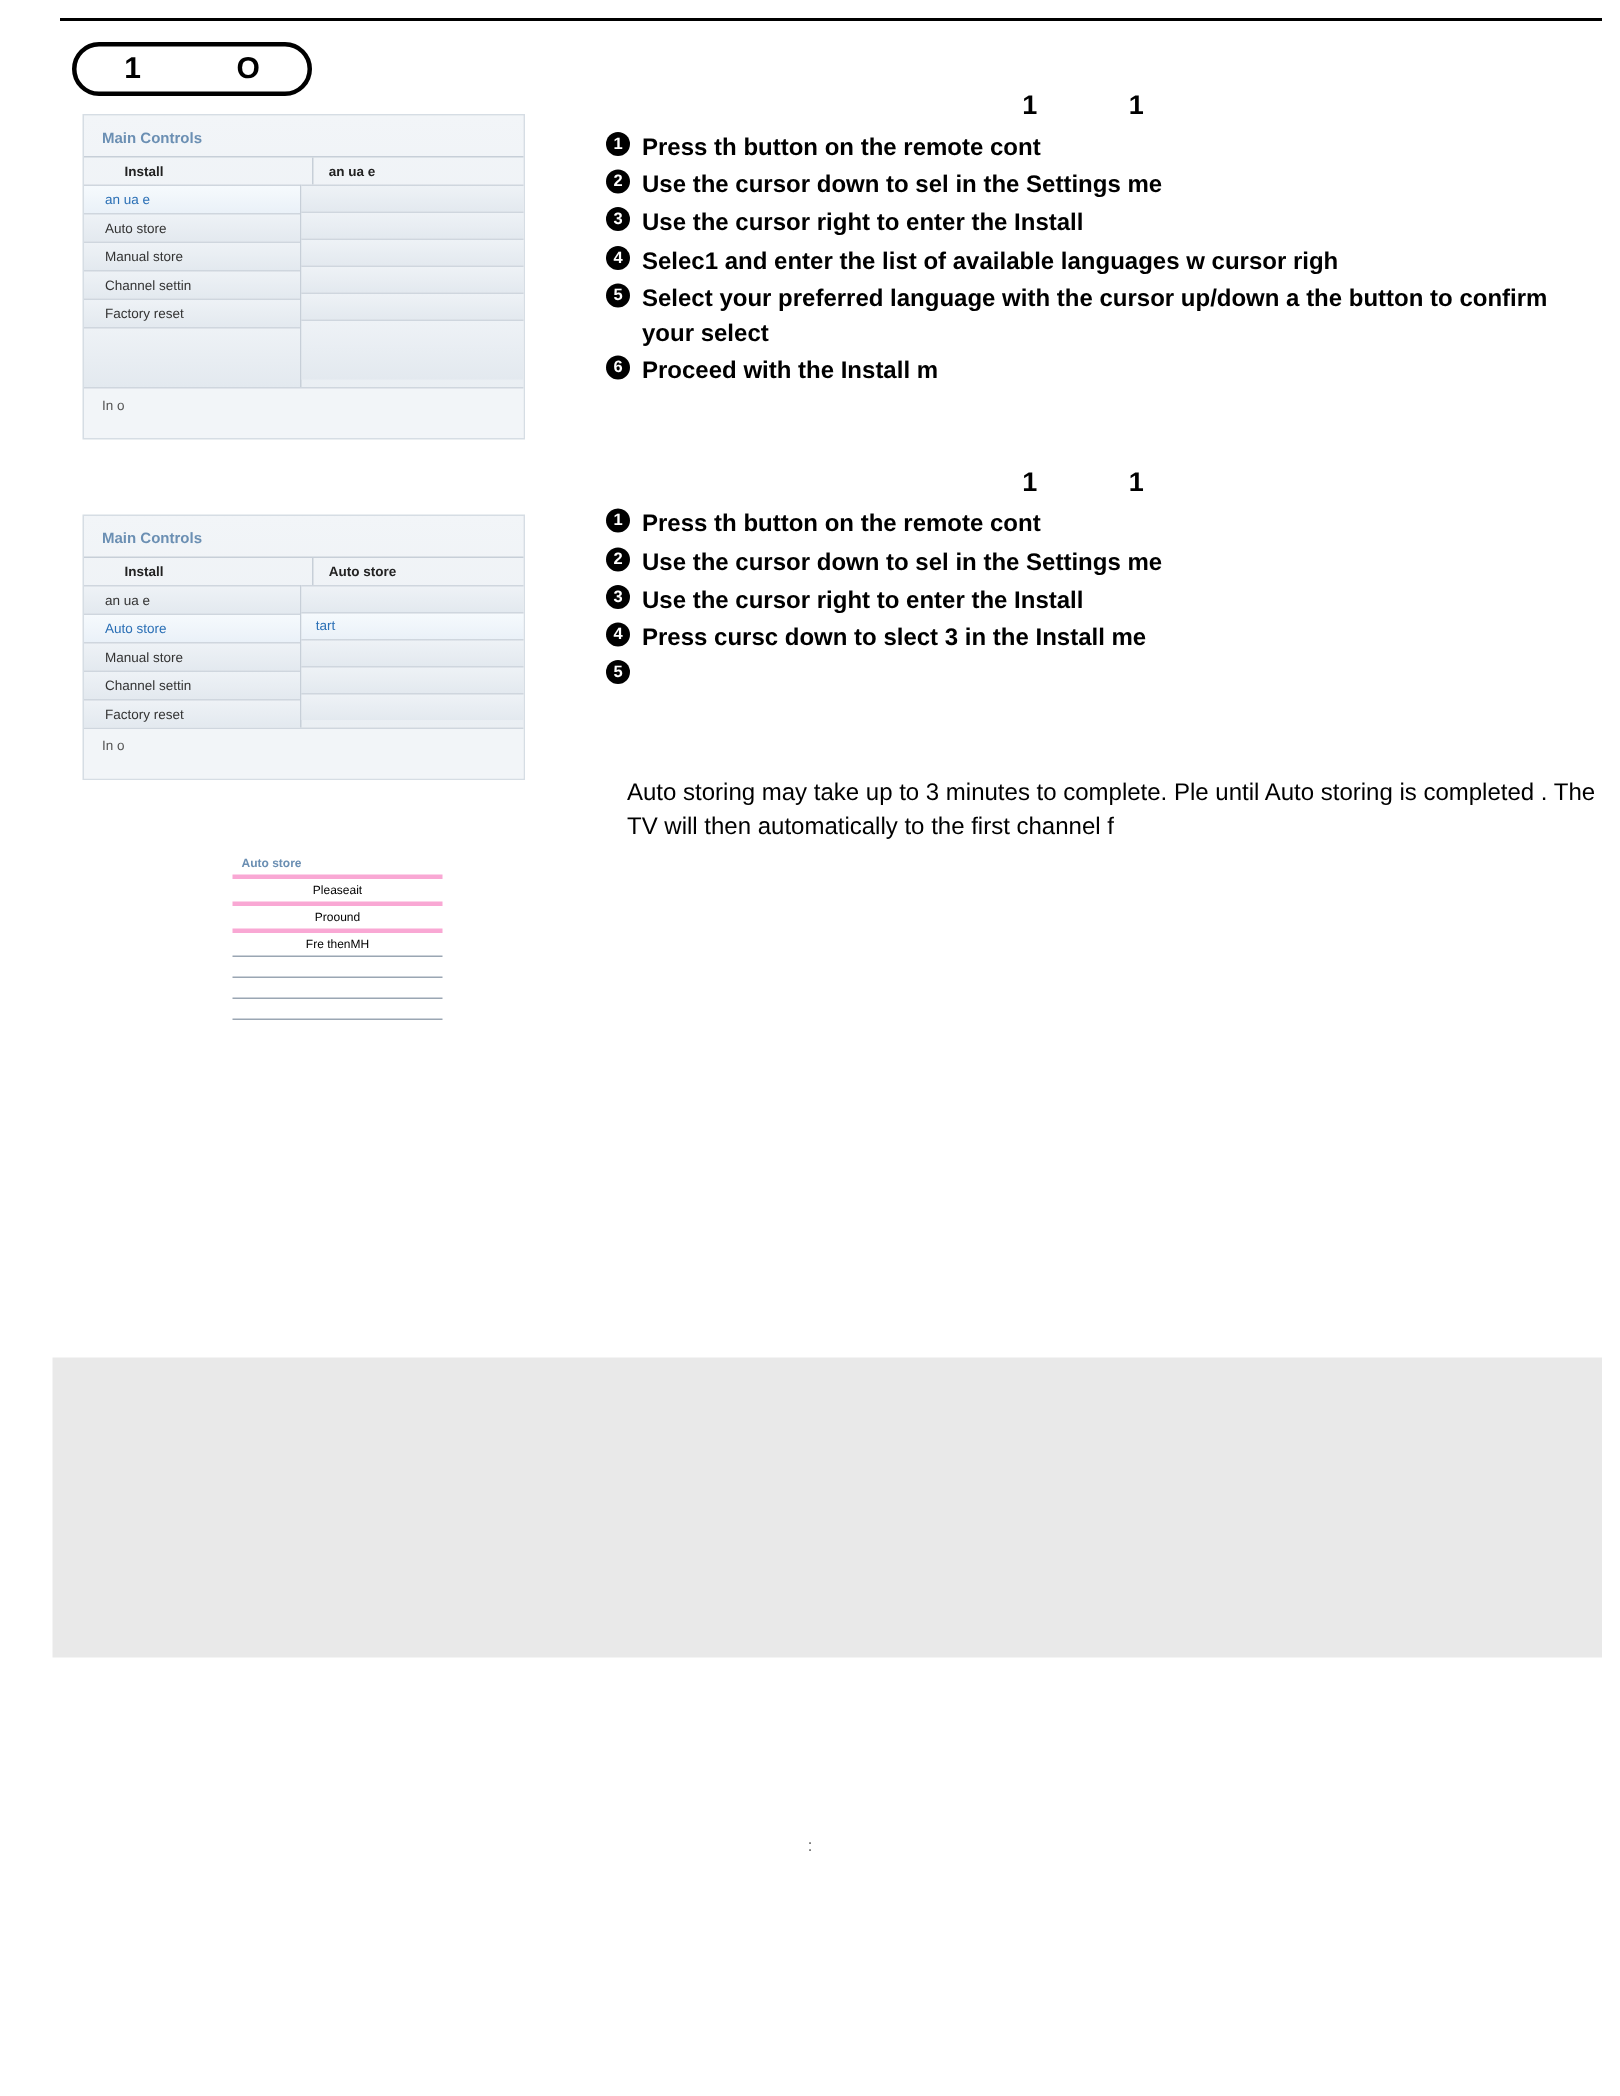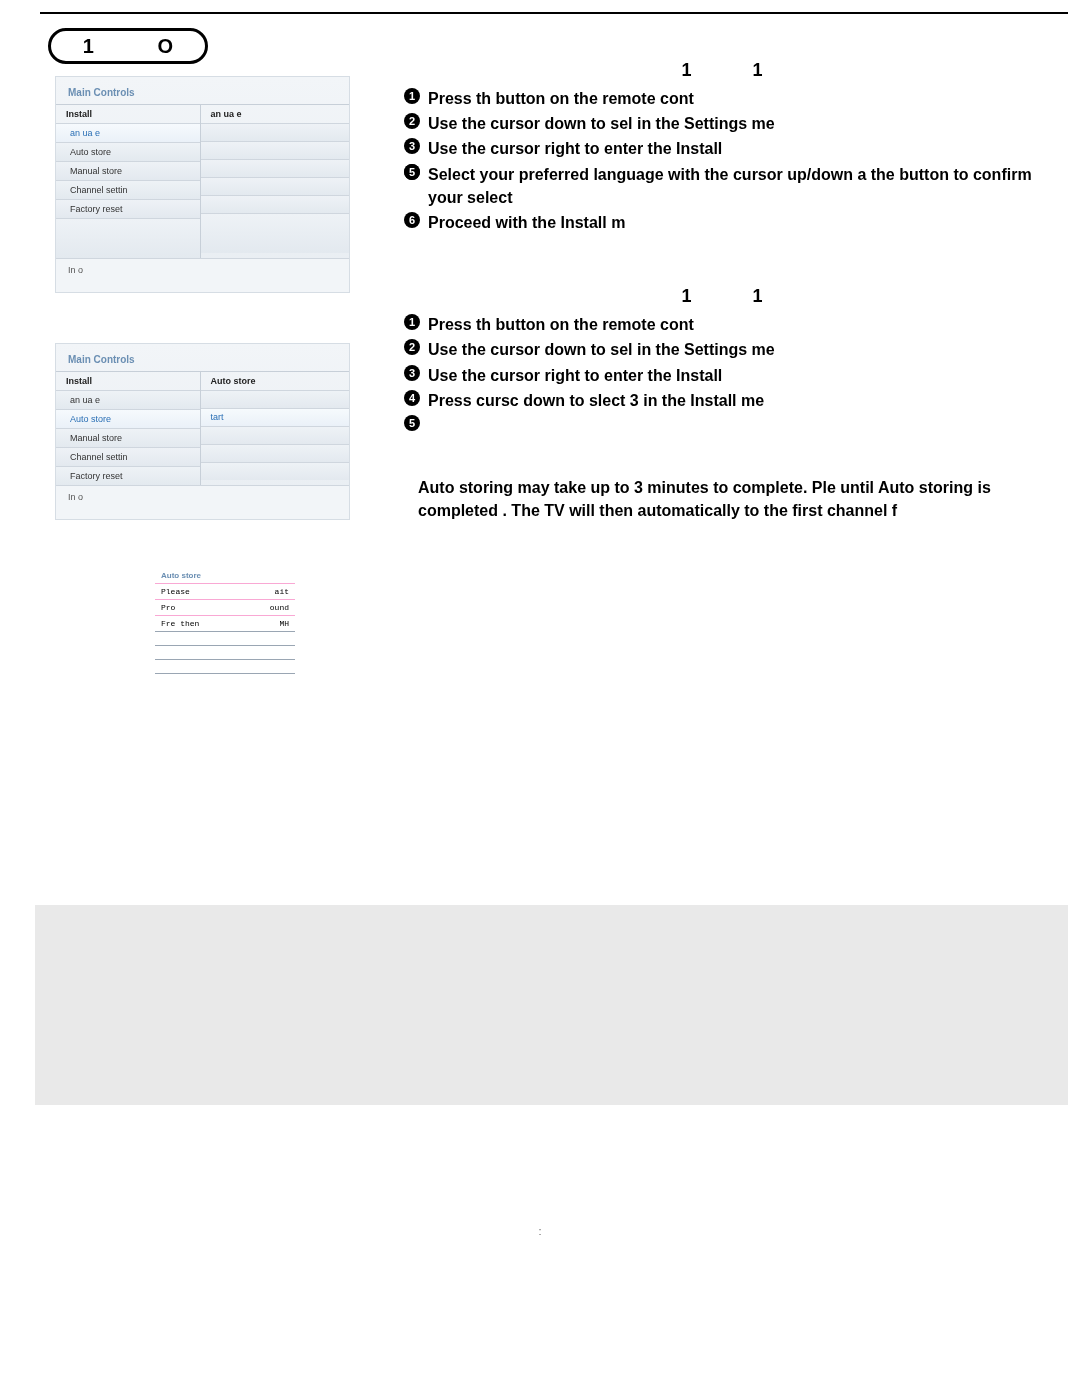--- a/index.html
+++ b/index.html
@@ -50,20 +50,21 @@
   .panel-row {
     display: flex;
     border-top: 1px solid #c7cfd8;
   }
   .panel-cell-l {
     width: 49%;
     padding: 4px 10px;
     font-size: 9px;
     font-weight: bold;
     color: #222;
+    margin-left: 17px;
   }
   .panel-cell-r {
     width: 51%;
     padding: 4px 10px;
     font-size: 9px;
     font-weight: bold;
     color: #222;
     border-left: 1px solid #c7cfd8;
   }
   .panel .item {
@@ -107,24 +108,23 @@
     margin-top: 48px;
     font-size: 8px;
   }
   .mini .mhdr {
     color:#6b8fb3;
     font-weight:bold;
     padding: 3px 6px;
   }
   .mini .mrow {
     display:flex;
-    justify-content:space-between;
-    border-top:1px solid #f9a8d4;
+    justify-content:center;
+    border-top:3px solid #f9a8d4;
     padding: 3px 6px;
-    font-family: Liberation Mono, monospace;
   }
   .mini .mblank {
     height:14px;
     border-top:1px solid #9aa6b3;
   }
   .mini-wrap {
     border-bottom:1px solid #9aa6b3;
   }
 
   .col-right {
@@ -163,24 +163,24 @@
     font-weight:bold;
   }
   .title-num2 {
     text-align:center;
     font-weight:bold;
     font-size:18px;
     letter-spacing: 28px;
     margin: 52px 0 6px 0;
   }
   .note {
-    font-weight: bold;
+    font-weight: normal;
     font-size: 16px;
     line-height: 1.45;
-    margin-top: 64px;
+    margin-top: 80px;
     padding-left: 14px;
   }
   .gray-block {
     position:absolute;
     left: 35px; right: 12px;
     top: 905px;
     height: 200px;
     background: #e9e9e9;
   }
   .page-no {
@@ -278,21 +278,21 @@
   </div>
 
 </div>
 
 <div class="col-right">
   <div class="title-num">1    1</div>
   <ol class="steps">
     <li><span class="n">1</span><span>Press th            button on the remote cont</span></li>
     <li><span class="n">2</span><span>Use the cursor down to sel          in the Settings me</span></li>
     <li><span class="n">3</span><span>Use the cursor right to enter the Install </span></li>
-    <li><span class="n">4</span></li>
+    <li><span class="n">4</span><span>Selec1              and enter the list of available languages w     cursor righ</span></li>
     <li><span class="n">5</span><span>Select your preferred language with the cursor up/down a          the       button to confirm your select</span></li>
     <li><span class="n">6</span><span>Proceed with the Install m</span></li>
   </ol>
 
   <div class="title-num2">1    1</div>
   <ol class="steps">
     <li><span class="n">1</span><span>Press th            button on the remote cont</span></li>
     <li><span class="n">2</span><span>Use the cursor down to sel          in the Settings me</span></li>
     <li><span class="n">3</span><span>Use the cursor right to enter the Install </span></li>
     <li><span class="n">4</span><span>Press cursc down to slect               3   in the Install me</span></li>

